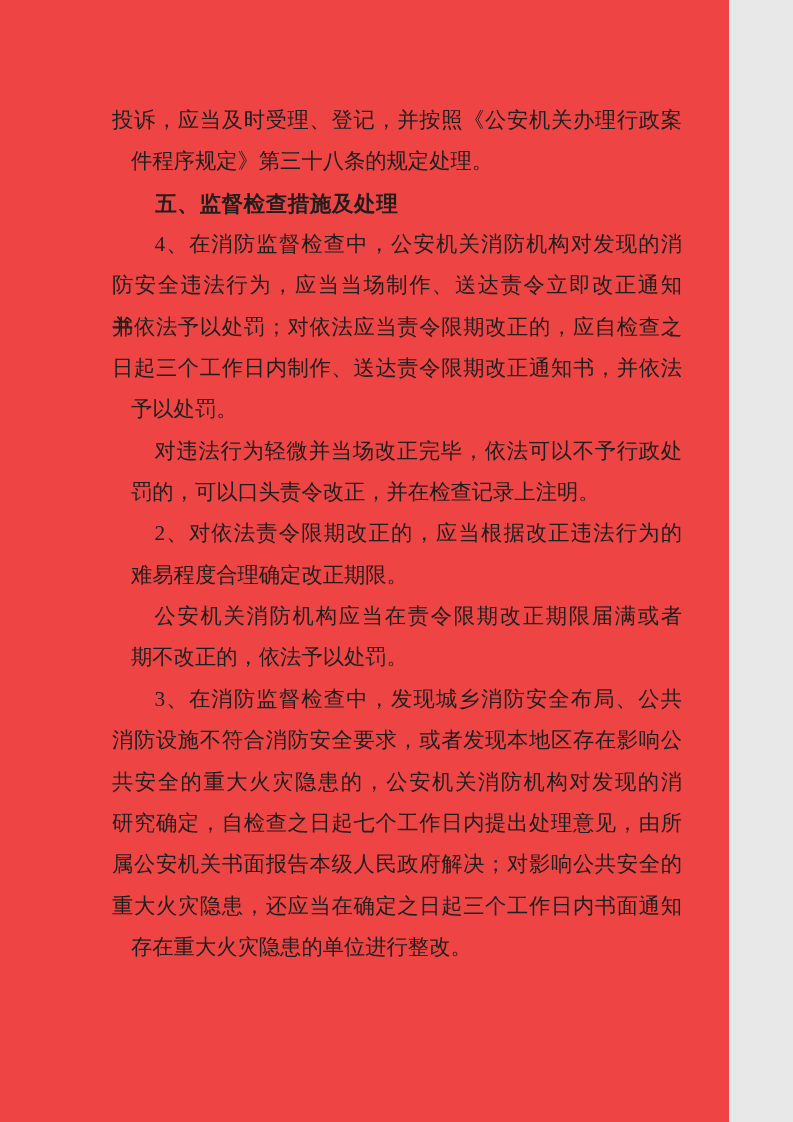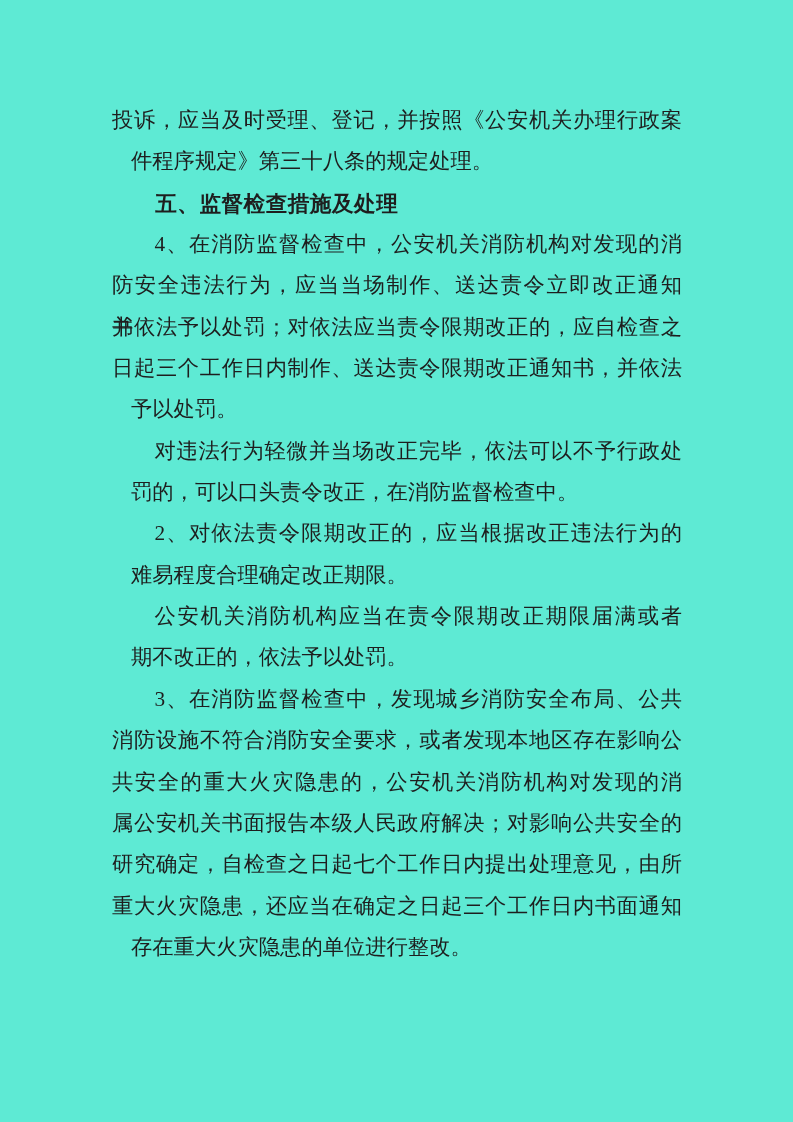--- a/index.html
+++ b/index.html
@@ -2,23 +2,23 @@
 <html><head>
 <meta charset="utf-8">
 <style>
   html, body {
     margin: 0;
     padding: 0;
     background: #e8e8e8;
   }
   .page {
     position: relative;
-    width: 793px;
+    width: 729px;
     height: 1122px;
-    background: #5eead4;
+    background: #ef4444;
     overflow: hidden;
     font-family: "Liberation Serif", serif;
   }
   .doc {
     position: absolute;
     left: 112px;
     top: 100px;
     width: 570px;
     color: #1e1e1e;
   }
@@ -62,26 +62,26 @@
   <div class="doc">
     <div class="line j">投诉，应当及时受理、登记，并按照《公安机关办理行政案</div>
     <div class="line e">件程序规定》第三十八条的规定处理。</div>
     <div class="line h ind">五、监督检查措施及处理</div>
     <div class="line j ind">4、在消防监督检查中，公安机关消防机构对发现的消</div>
     <div class="line j">防安全违法行为，应当当场制作、送达责令立即改正通知书，</div>
     <div class="line j">并依法予以处罚；对依法应当责令限期改正的，应自检查之</div>
     <div class="line j">日起三个工作日内制作、送达责令限期改正通知书，并依法</div>
     <div class="line e">予以处罚。</div>
     <div class="line j ind">对违法行为轻微并当场改正完毕，依法可以不予行政处</div>
-    <div class="line e">罚的，可以口头责令改正，在消防监督检查中。</div>
+    <div class="line e">罚的，可以口头责令改正，并在检查记录上注明。</div>
     <div class="line j ind">2、对依法责令限期改正的，应当根据改正违法行为的</div>
     <div class="line e">难易程度合理确定改正期限。</div>
     <div class="line j ind">公安机关消防机构应当在责令限期改正期限届满或者</div>
     <div class="line e">期不改正的，依法予以处罚。</div>
     <div class="line j ind">3、在消防监督检查中，发现城乡消防安全布局、公共</div>
     <div class="line j">消防设施不符合消防安全要求，或者发现本地区存在影响公</div>
     <div class="line j">共安全的重大火灾隐患的，公安机关消防机构对发现的消</div>
+    <div class="line j">研究确定，自检查之日起七个工作日内提出处理意见，由所</div>
     <div class="line j">属公安机关书面报告本级人民政府解决；对影响公共安全的</div>
-    <div class="line j">研究确定，自检查之日起七个工作日内提出处理意见，由所</div>
     <div class="line j">重大火灾隐患，还应当在确定之日起三个工作日内书面通知</div>
     <div class="line e">存在重大火灾隐患的单位进行整改。</div>
   </div>
 </div>
 
 </body></html>

